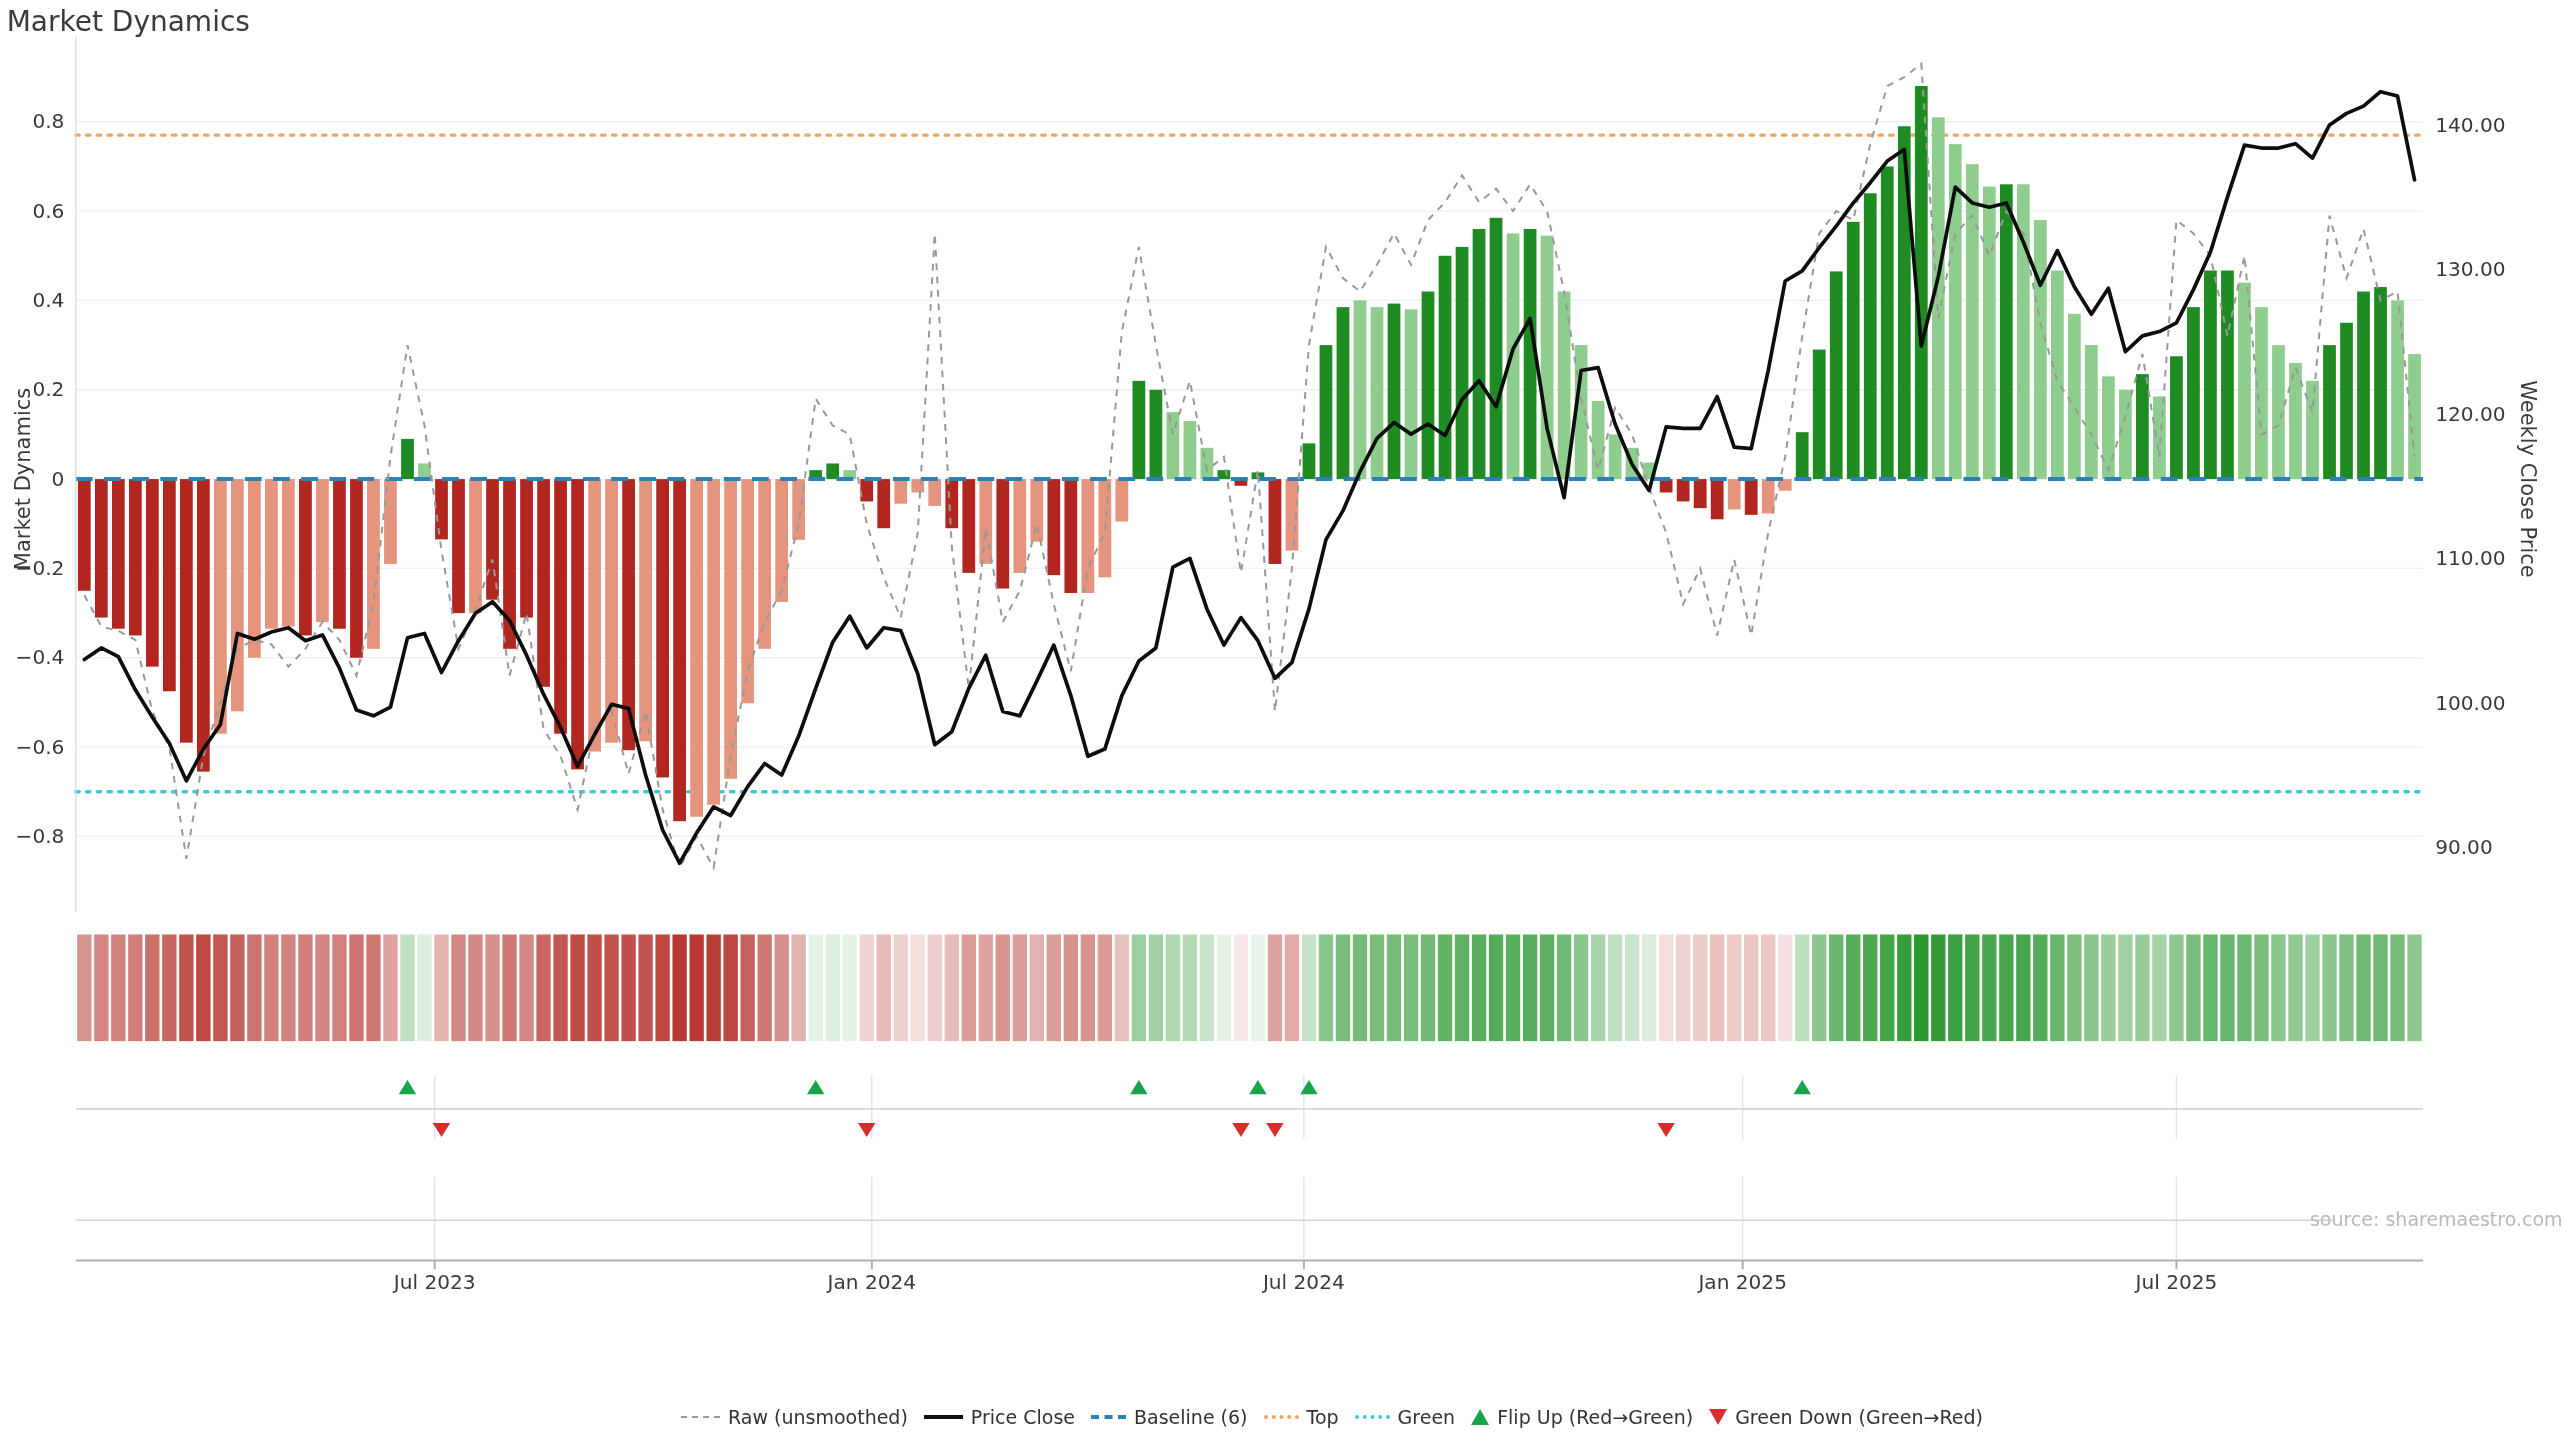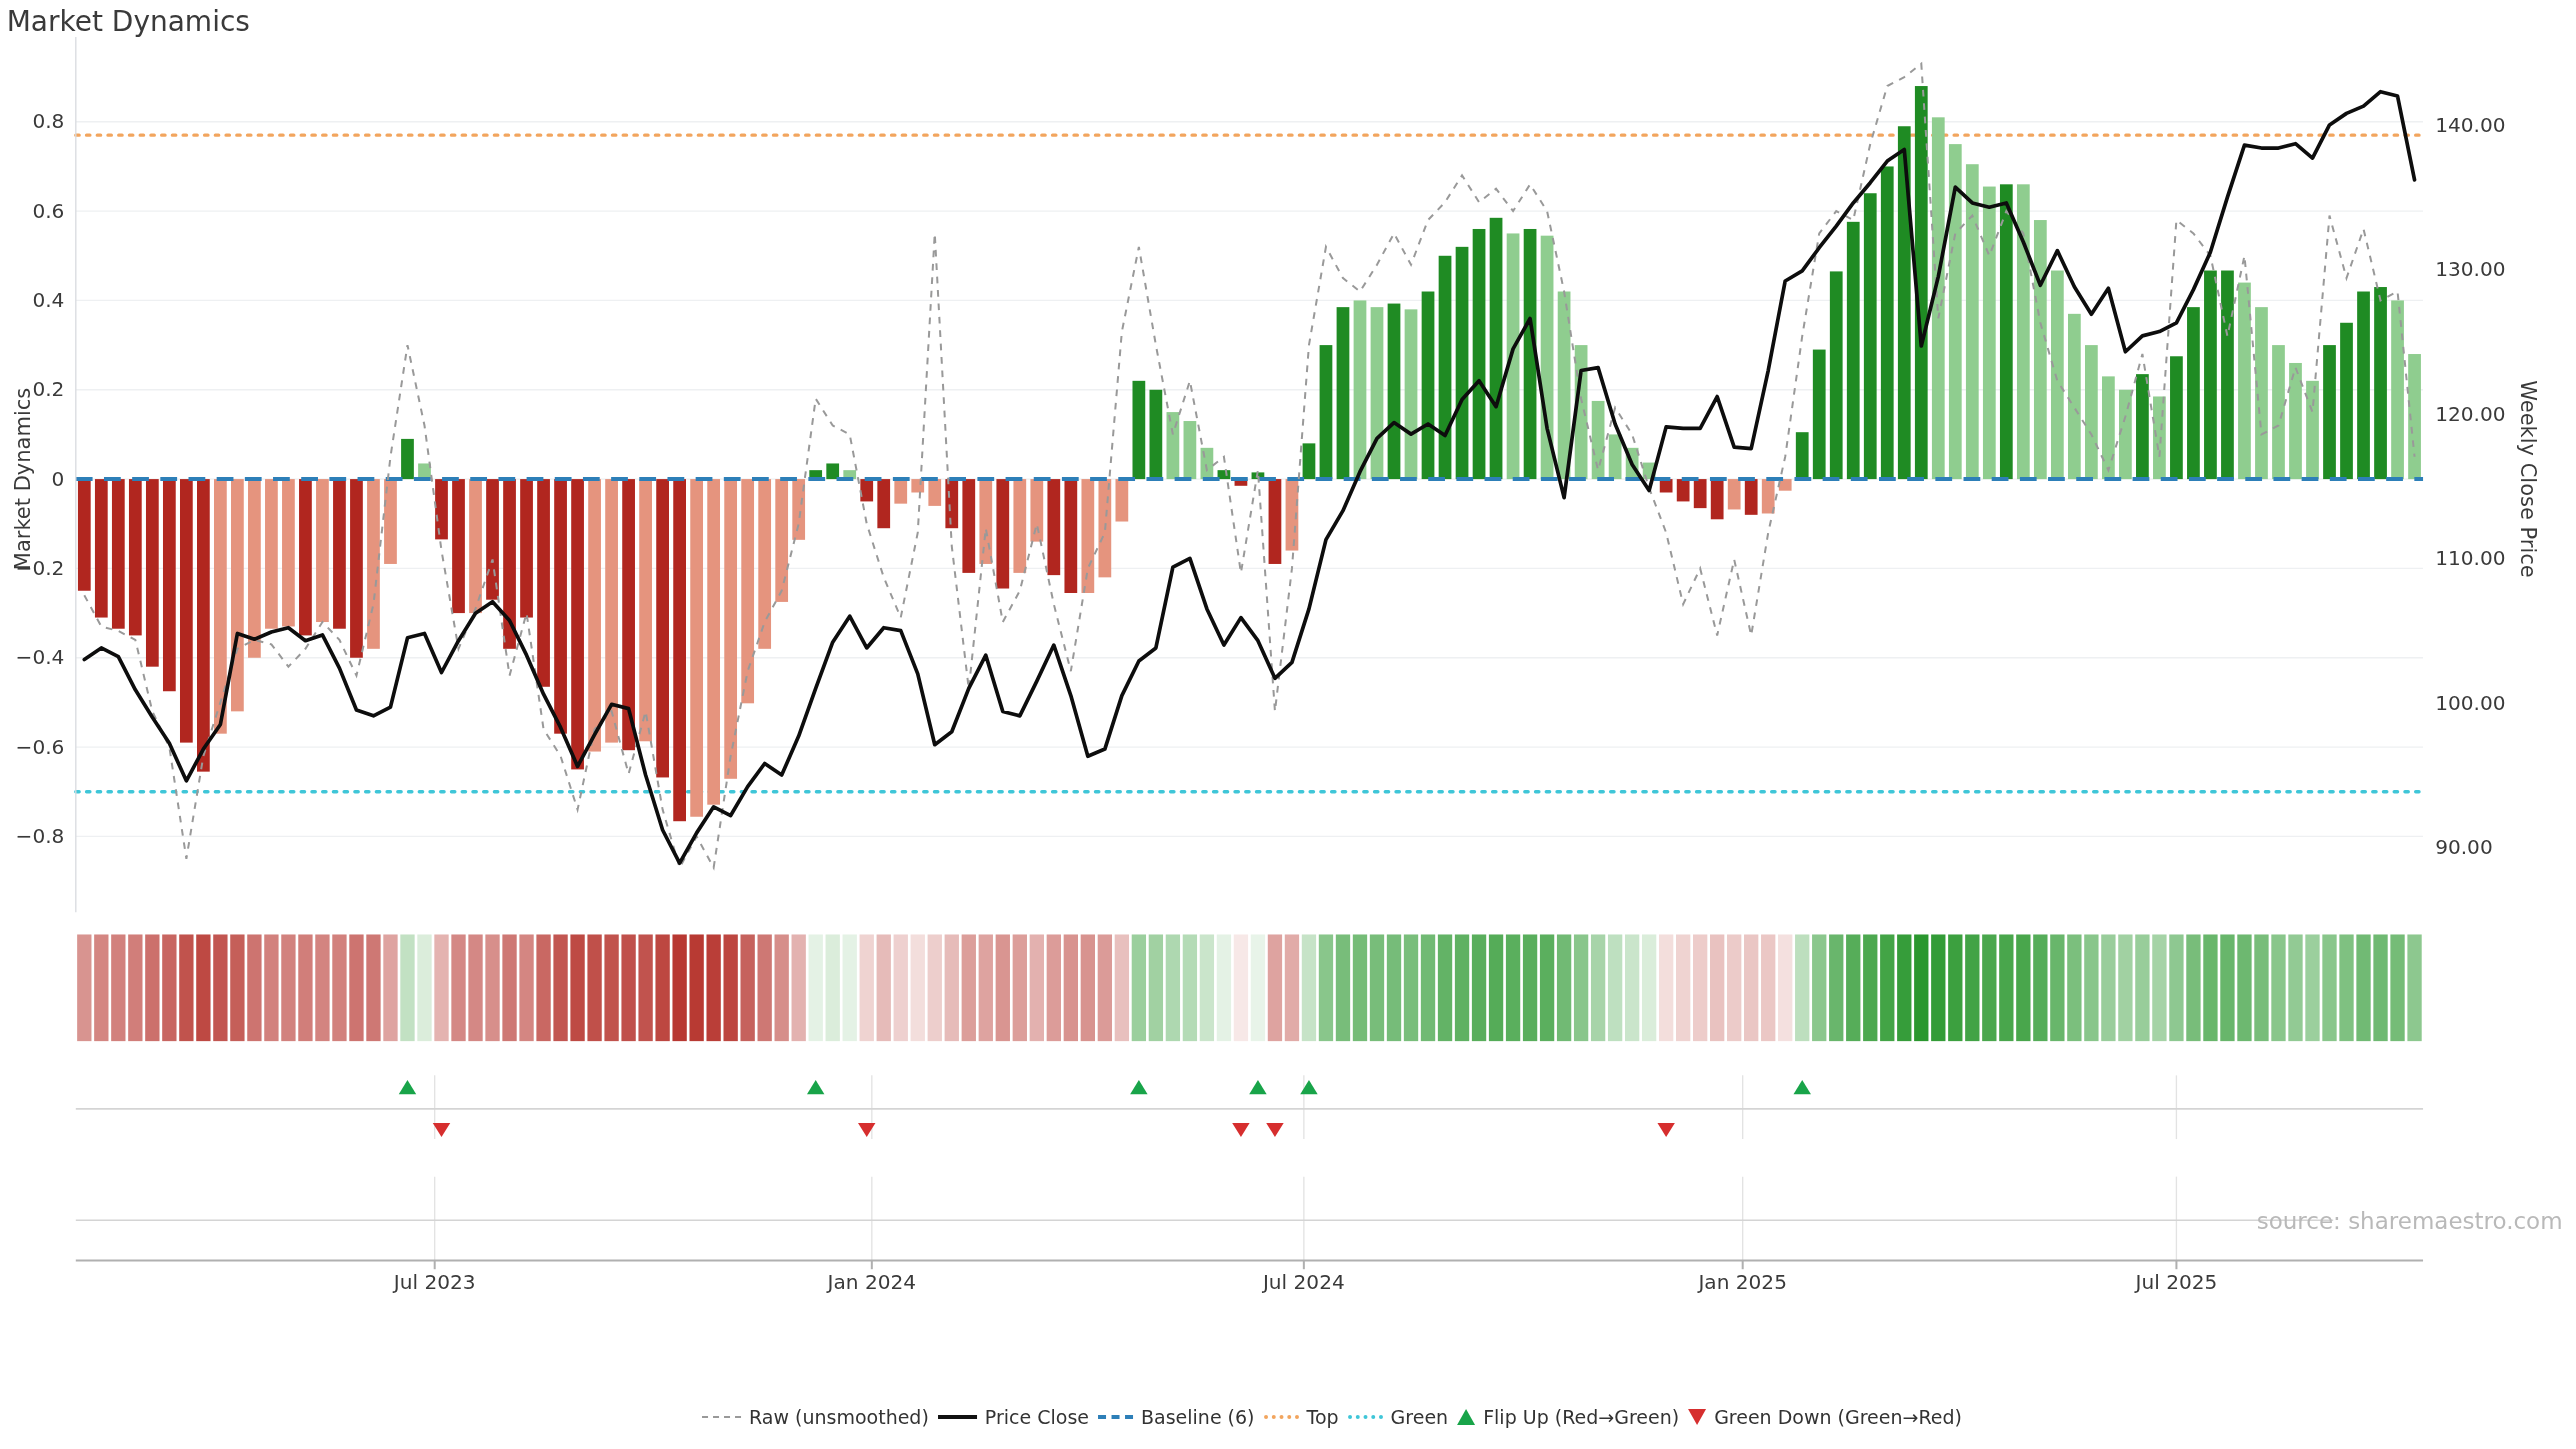--- a/index.html
+++ b/index.html
@@ -6,23 +6,23 @@
   .stage{position:relative;width:2576px;height:1449px;background:#ffffff;
          font-family:"DejaVu Sans","Liberation Sans",sans-serif;overflow:hidden;}
   svg{position:absolute;left:0;top:0;}
   .title{position:absolute;left:6.7px;top:5.4px;font-size:28px;color:#3a3a3a;}
   .axis-title{position:absolute;font-size:21px;color:#3a3a3a;white-space:nowrap;}
   .axis-title-inner{display:inline-block;}
   #left-title{left:23px;top:479px;width:0;height:0;}
   #left-title .axis-title-inner{transform:translate(-50%,-50%) rotate(-90deg);}
   #right-title{left:2528px;top:479px;width:0;height:0;}
   #right-title .axis-title-inner{transform:translate(-50%,-50%) rotate(90deg);}
-  .source{position:absolute;right:13.4px;top:1208px;font-size:23px;color:#b9b9b9;}
+  .source{position:absolute;right:13.4px;top:1208px;font-size:19px;color:#b9b9b9;}
   .legend{position:absolute;left:1332px;top:1406px;transform:translateX(-50%);
-          display:flex;align-items:center;gap:9px;white-space:nowrap;}
+          display:flex;align-items:center;gap:16px;white-space:nowrap;}
   .legend-item{display:flex;align-items:center;gap:8px;}
   .legend-label{font-size:19px;color:#333;}
   .sw{display:inline-block;width:39px;height:0;}
   .sw-raw{border-top:2.7px dashed #999999;}
   .sw-close{border-top:4px solid #111111;}
   .sw-base{border-top:4px dashed #2d7fb8;width:35px;}
   .sw-top{border-top:4px dotted #f2a55e;width:35px;}
   .sw-bottom{border-top:4px dotted #3fc6d8;width:35px;}
   .tri-up{display:inline-block;width:0;height:0;border-left:9.4px solid transparent;
           border-right:9.4px solid transparent;border-bottom:16px solid #18a449;}

